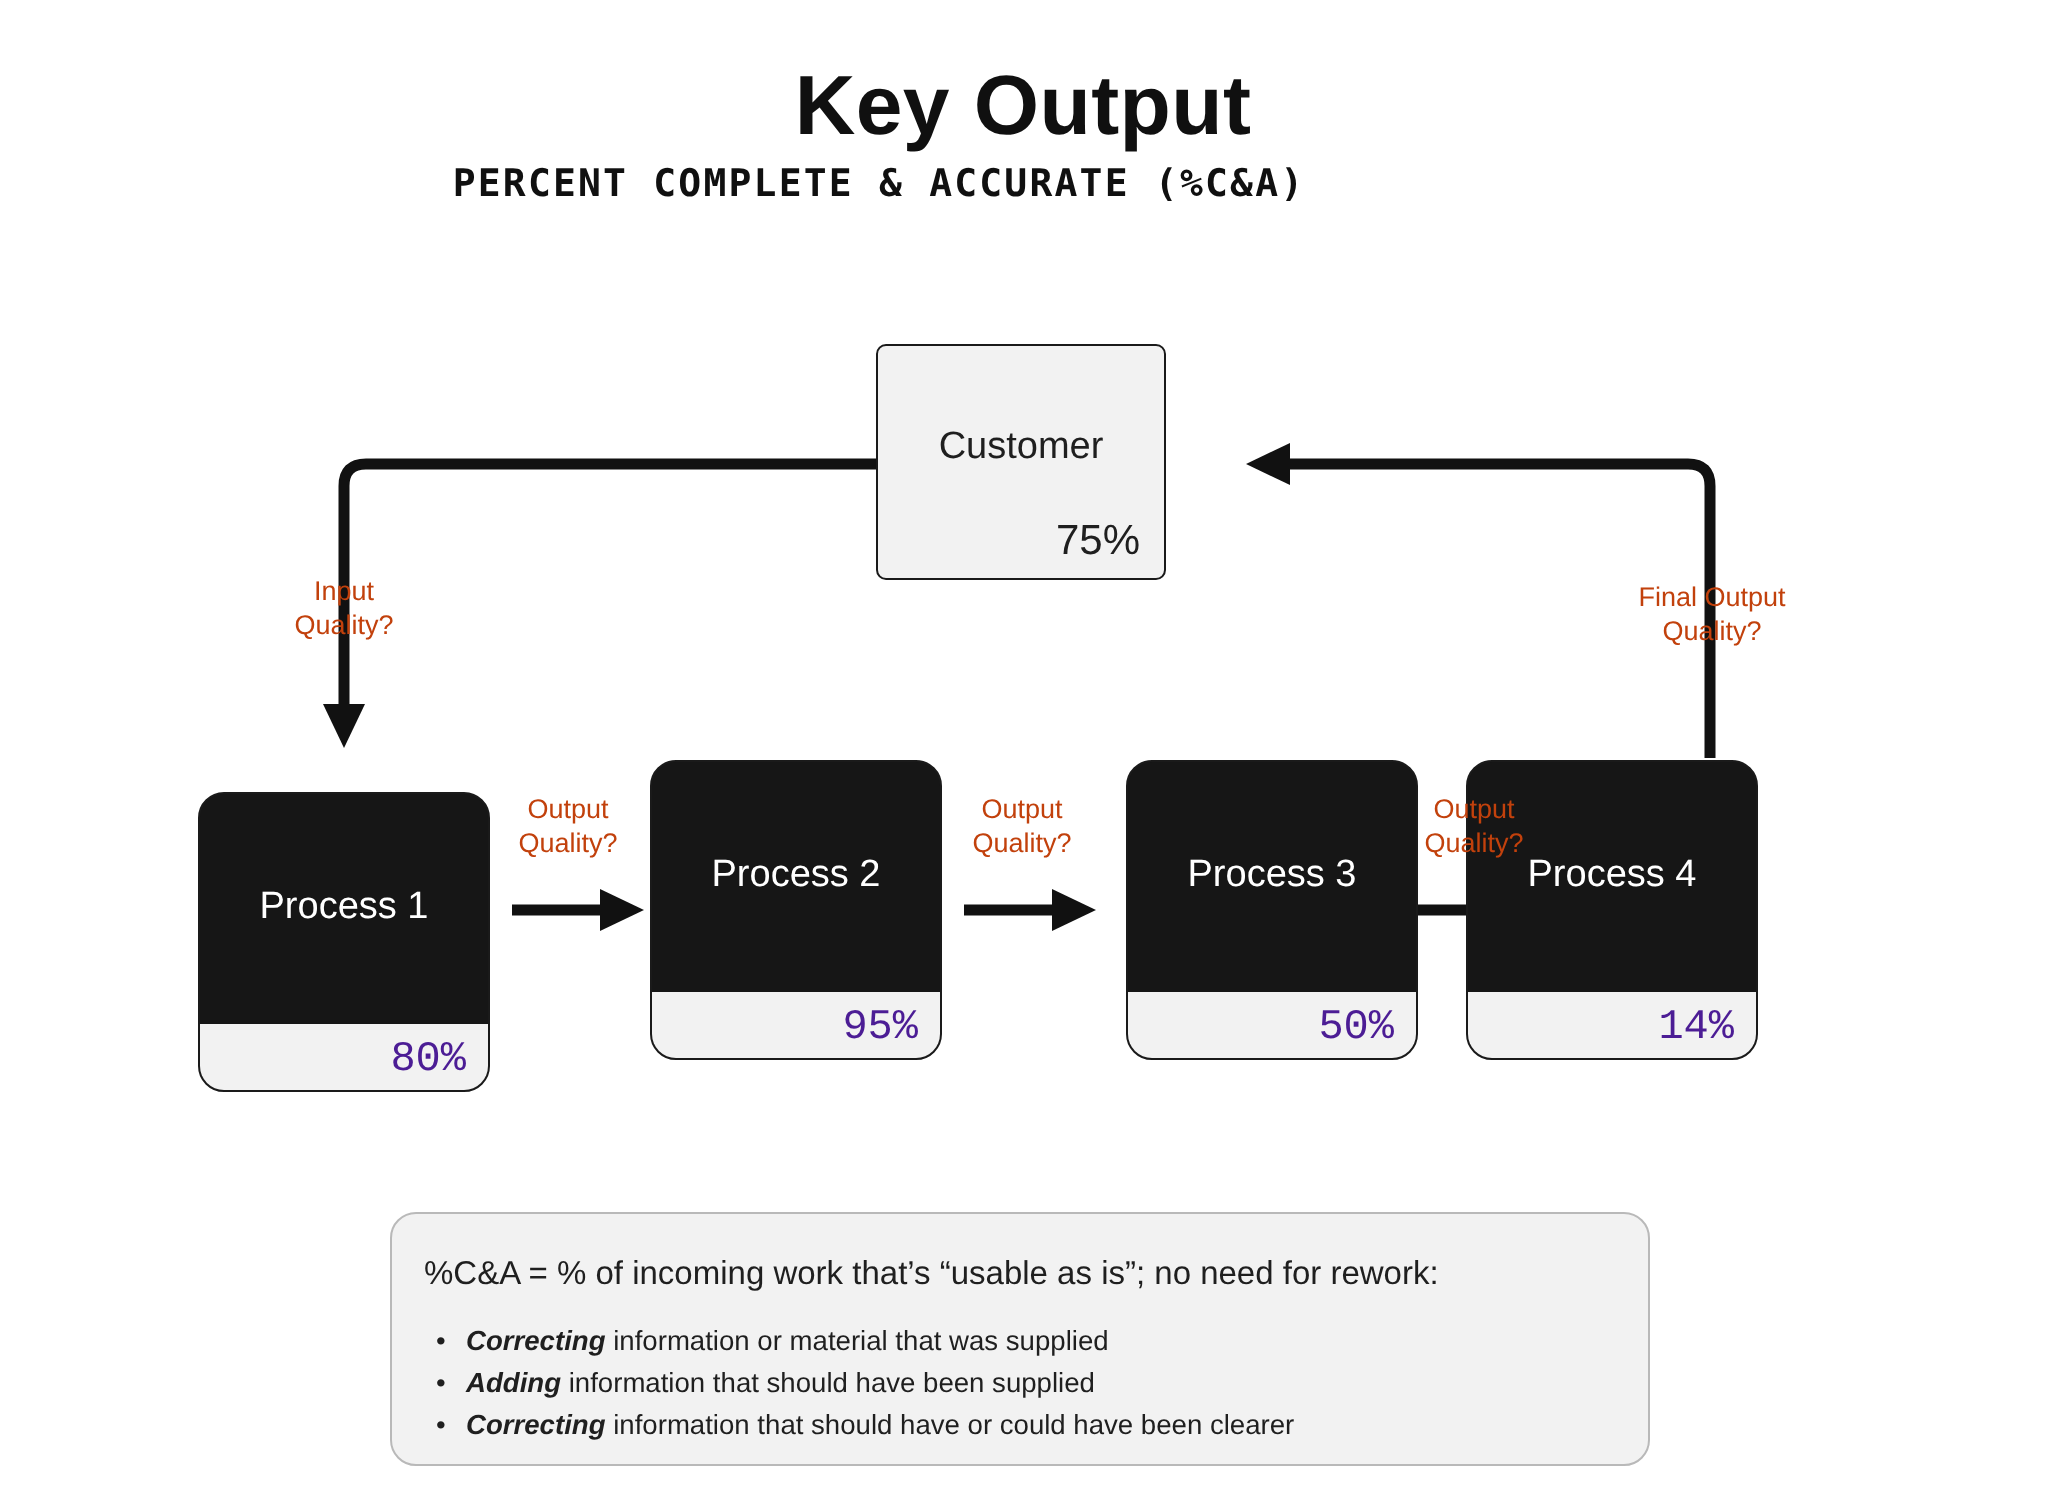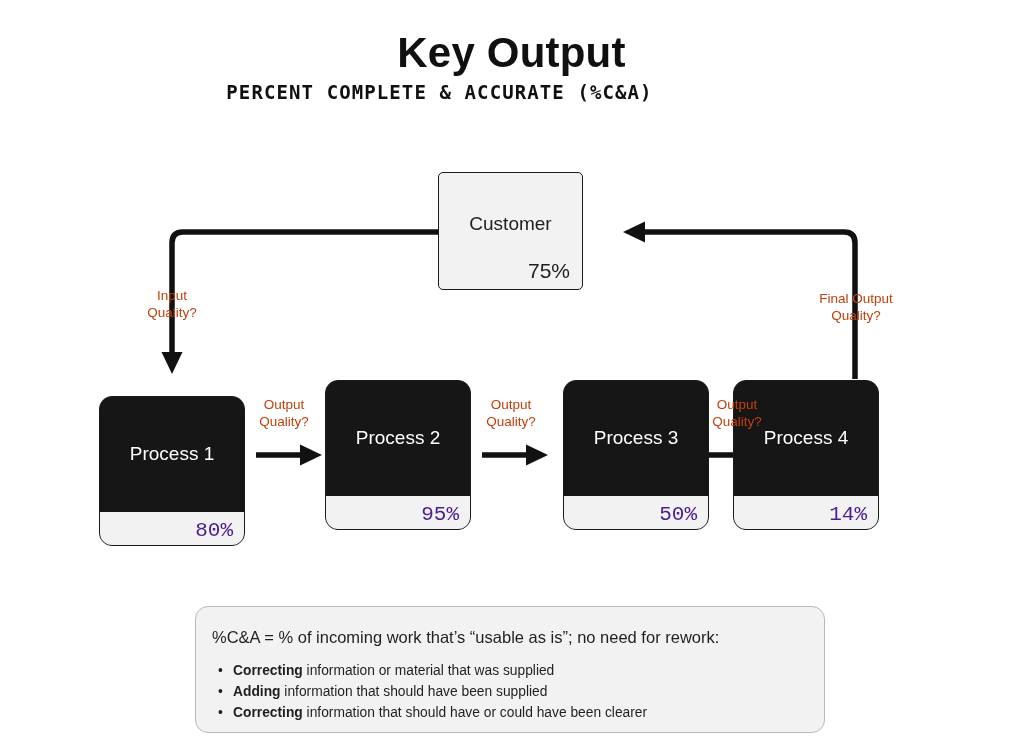--- a/index.html
+++ b/index.html
@@ -177,20 +177,21 @@
     color: #1f1f1f;
     white-space: nowrap;
   }
   .info-list li .bullet {
     position: absolute;
     left: 0;
     top: 0;
   }
   .info-list li .term {
     font-weight: 700;
+    font-style: italic;
   }
 </style>
 </head>
 <body>
 
 <div id="page-title">Key Output</div>
 <div id="page-subtitle">PERCENT COMPLETE &amp; ACCURATE (%C&amp;A)</div>
 
 <div id="diagram">
 

